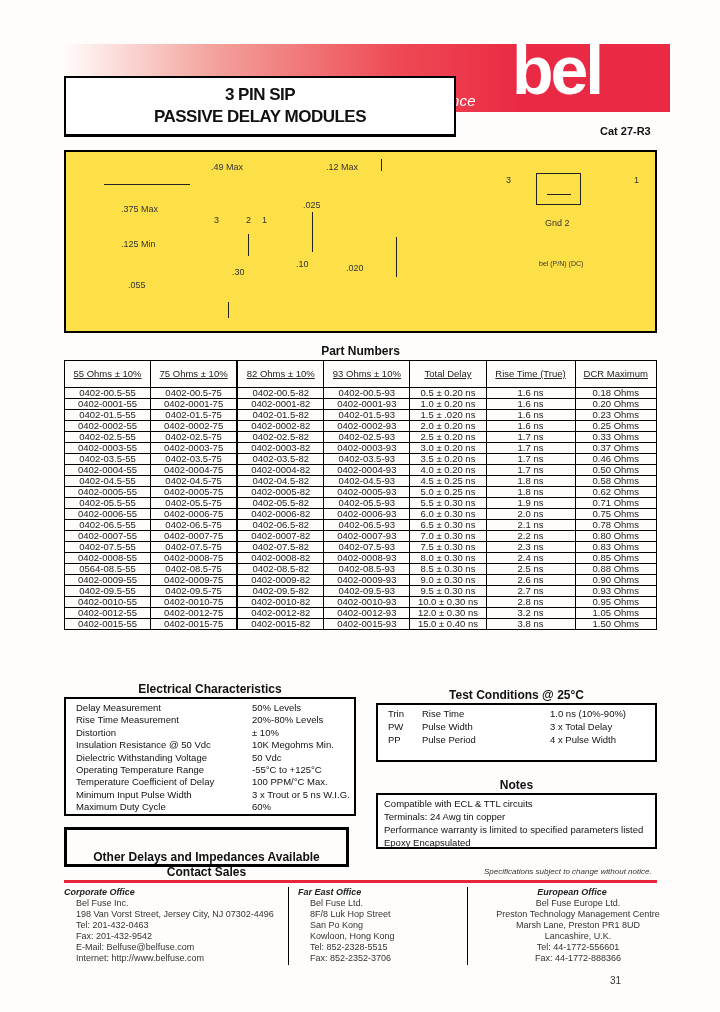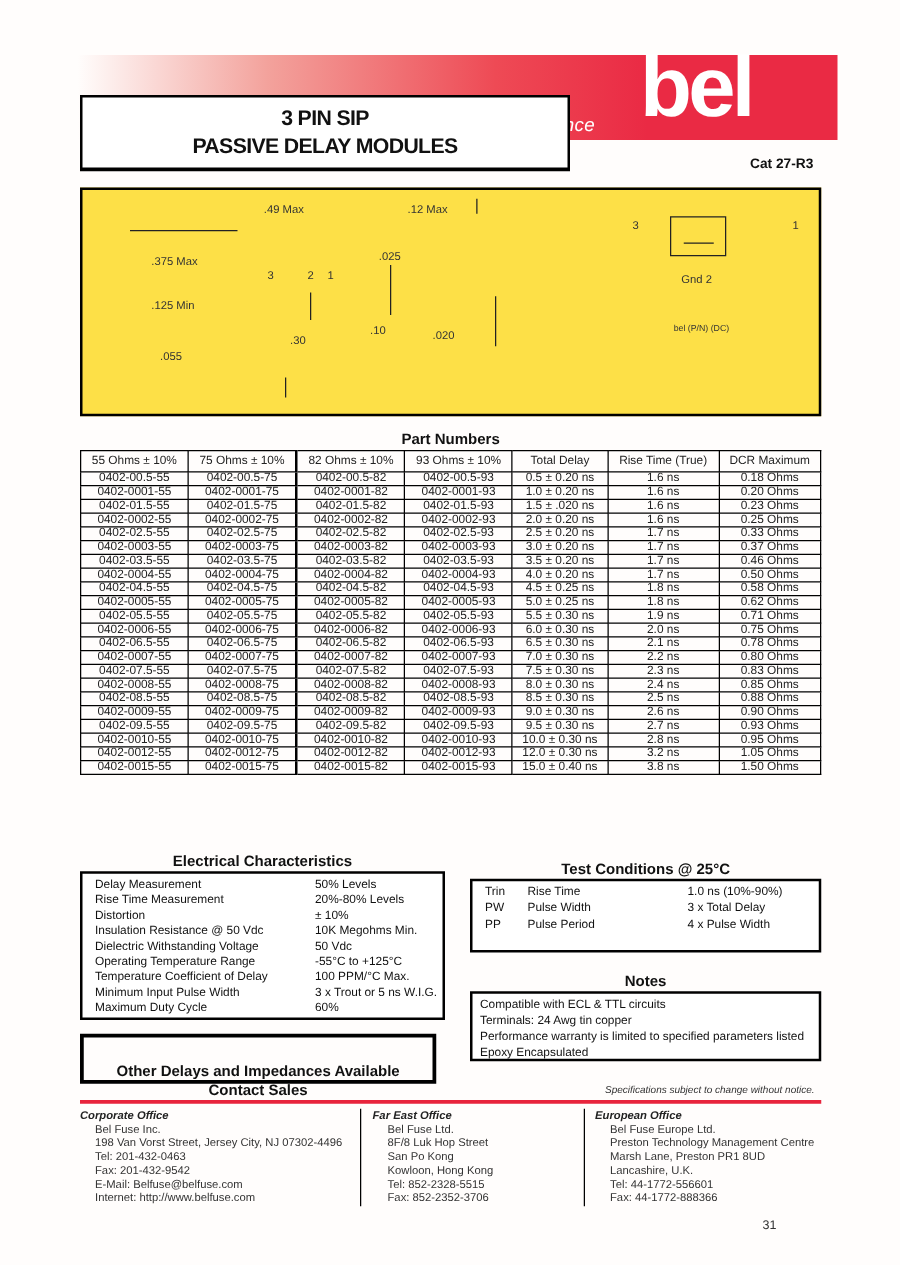--- a/index.html
+++ b/index.html
@@ -12,21 +12,21 @@
   .titlebox div { font-size: 17px; line-height: 22px; letter-spacing: -0.5px; }
   .titlebox .l1 { margin-top: 6px; }
   .cat { left: 600px; top: 125px; font-size: 11px; font-weight: bold; }
   .diagram { left: 64px; top: 150px; width: 593px; height: 183px; border: 2px solid #000; background: #fde047; font-size: 9px; color: #333; }
   .diagram span { position: absolute; white-space: nowrap; }
   .dline { position: absolute; background: #222; }
   .sect { font-weight: bold; font-size: 12px; text-align: center; }
   table { border-collapse: collapse; }
   .parts { left: 64px; top: 360px; width: 593px; font-size: 9.5px; }
   .parts th, .parts td { border: 1px solid #000; text-align: center; color: #222; font-weight: normal; }
-  .parts th { height: 17px; line-height: 10px; }
+  .parts th { height: 27px; line-height: 10px; text-decoration: underline; }
   .parts td { height: 10.6px; line-height: 10px; padding: 0; }
   .parts .thick { border-left-width: 2px; }
   .box { border: 2px solid #000; background: #fff; }
   .elec { left: 64px; top: 697px; width: 292px; height: 119px; font-size: 9.5px; padding: 3px 0 0 10px; }
   .elec .row { display: flex; height: 12.4px; line-height: 12px; }
   .elec .k { width: 176px; } 
   .test { left: 376px; top: 703px; width: 281px; height: 59px; font-size: 9.5px; padding: 3px 0 0 10px; }
   .test .row { display: flex; height: 13px; line-height: 12px; }
   .test .a { width: 34px; } .test .b { width: 128px; }
   .notes { left: 376px; top: 793px; width: 281px; height: 56px; font-size: 9.5px; padding: 3px 0 0 6px; }
@@ -231,21 +231,21 @@
       <tr>
         <td>0402-0008-55</td>
         <td>0402-0008-75</td>
         <td class="thick">0402-0008-82</td>
         <td>0402-0008-93</td>
         <td>8.0 ± 0.30 ns</td>
         <td>2.4 ns</td>
         <td>0.85 Ohms</td>
       </tr>
       <tr>
-        <td>0402-08.5-55</td>
+        <td>0564-08.5-55</td>
         <td>0402-08.5-75</td>
         <td class="thick">0402-08.5-82</td>
         <td>0402-08.5-93</td>
         <td>8.5 ± 0.30 ns</td>
         <td>2.5 ns</td>
         <td>0.88 Ohms</td>
       </tr>
       <tr>
         <td>0402-0009-55</td>
         <td>0402-0009-75</td>
@@ -386,21 +386,21 @@
   <div class="ol">
       <div>Bel Fuse Ltd.</div>
       <div>8F/8 Luk Hop Street</div>
       <div>San Po Kong</div>
       <div>Kowloon, Hong Kong</div>
       <div>Tel: 852-2328-5515</div>
       <div>Fax: 852-2352-3706</div>
     </div>
 </div>
 <div class="abs vsep" style="left:467px;top:887px;height:78px;"></div>
-<div class="abs office" style="left:488px;top:887px;width:180px;">
+<div class="abs office" style="left:488px;top:887px;width:180px;text-align:center;">
   <div class="h">European Office</div>
   <div class="ol">
       <div>Bel Fuse Europe Ltd.</div>
       <div>Preston Technology Management Centre</div>
       <div>Marsh Lane, Preston PR1 8UD</div>
       <div>Lancashire, U.K.</div>
       <div>Tel: 44-1772-556601</div>
       <div>Fax: 44-1772-888366</div>
     </div>
 </div>

